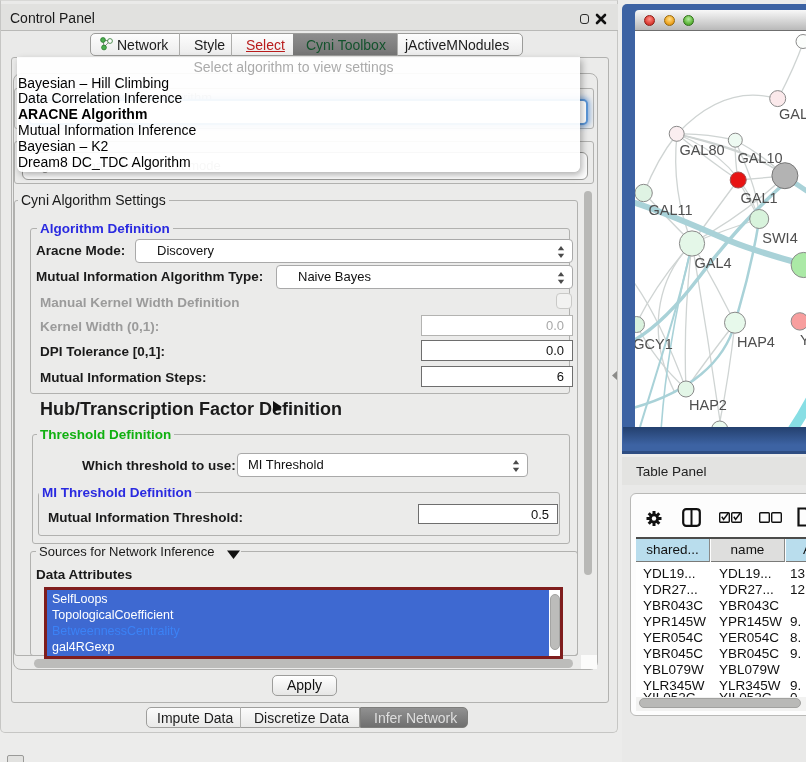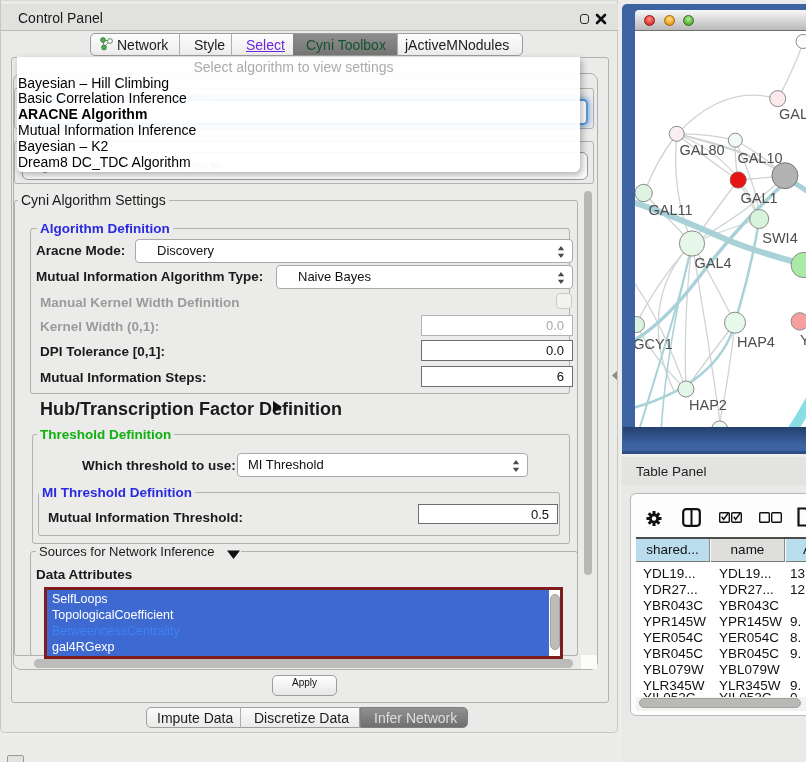--- a/index.html
+++ b/index.html
@@ -17,59 +17,59 @@
 .trow { position:absolute; font-size:13.5px; color:#111; white-space:nowrap; }
 </style>
 </head>
 <body>
 
 <div class="abs" style="left:0;top:0;width:3px;height:5px;background:#9a9a98;"></div>
 
 <div class="abs" style="left:0;top:4;width:618px;height:733px;background:#eaeae9;border:1px solid #c6c6c4;border-top-color:#d8d8d6;border-radius:0 0 5px 5px;"></div>
 
 <div class="abs" style="left:1px;top:4px;width:617px;height:27px;background:#e1e1df;border-bottom:1px solid #b9b9b7;"></div>
-<div class="abs" style="left:10px;top:10px;font-size:14px;color:#1a1a1a;margin-left:8px;">Control Panel</div>
+<div class="abs" style="left:10px;top:10px;font-size:14px;color:#1a1a1a;">Control Panel</div>
 
 <div class="abs" style="left:580px;top:14px;width:9px;height:10px;border:1.6px solid #2b2b2b;border-radius:3px;"></div>
 <svg class="abs" style="left:595px;top:13px;" width="12" height="12" viewBox="0 0 12 12">
     <path d="M2 2 L10 10 M10 2 L2 10" stroke="#111" stroke-width="2.6" stroke-linecap="round"></path>
   </svg>
 
 <div class="abs" style="left:90px;top:33px;width:433px;height:23px;border:1px solid #9c9c9a;border-radius:5px;background:linear-gradient(#fdfdfd,#ececec);"></div>
 <div class="abs" style="left:179px;top:33px;width:1px;height:23px;background:#aeaeac;"></div>
 <div class="abs" style="left:231px;top:33px;width:1px;height:23px;background:#aeaeac;"></div>
 <div class="abs" style="left:293px;top:33px;width:104px;height:23px;background:linear-gradient(#8d8d8d,#757575);border-top:1px solid #9c9c9a;border-bottom:1px solid #9c9c9a;"></div>
 <div class="abs" style="left:397px;top:33px;width:1px;height:23px;background:#aeaeac;"></div>
 <svg class="abs" style="left:100px;top:37px;" width="13" height="14" viewBox="0 0 13 14">
  <path d="M3 3 L10 4 M3 3 L4 10 M10 4 L4 10" stroke="#8a8a8a" stroke-width="1"></path>
  <circle cx="3" cy="3" r="2.4" fill="#4caf50" stroke="#2c7a2e" stroke-width="0.8"></circle>
  <circle cx="10" cy="4" r="2.4" fill="#ffffff" stroke="#2c7a2e" stroke-width="0.8"></circle>
  <circle cx="4" cy="10.5" r="2.4" fill="#4caf50" stroke="#2c7a2e" stroke-width="0.8"></circle>
 </svg>
 <div class="abs" style="left:117px;top:37px;font-size:14px;color:#1c1c1c;">Network</div>
 <div class="abs" style="left:194px;top:37px;font-size:14px;color:#1c1c1c;">Style</div>
-<div class="abs" style="left:246px;top:37px;font-size:14px;color:#6d28d9;text-decoration:underline;">Select</div>
+<div class="abs" style="left:246px;top:37px;font-size:14px;color:#b91c1c;text-decoration:underline;">Select</div>
 <div class="abs" style="left:306px;top:37px;font-size:14px;color:#14532d;">Cyni Toolbox</div>
 <div class="abs" style="left:405px;top:37px;font-size:14px;color:#1c1c1c;">jActiveMNodules</div>
 
 <div class="abs" style="left:11px;top:57px;width:598px;height:646px;border:1px solid #b2b2b0;border-radius:3px;background:#ebebea;"></div>
 
 <div class="abs" style="left:13px;top:73px;width:585px;height:597px;border:1px solid #b0b0ae;border-radius:8px;background:#ebebea;"></div>
 
 <div class="grp" style="left:14px;top:88px;width:580px;height:41px;"></div>
 <div class="abs" style="left:100px;top:90px;font-size:13px;color:#8e8e8c;">Inference Algorithm</div>
 <div class="abs" style="left:28px;top:99px;width:560px;height:26px;background:#fff;border:2px solid #5b95d5;border-radius:5px;box-shadow:0 0 5px 2px rgba(80,140,215,0.6);"></div>
 <div class="grp" style="left:14px;top:141px;width:580px;height:43px;"></div>
 <div class="abs" style="left:22px;top:152px;width:566px;height:28px;background:#fdfdfd;border:1px solid #9a9a98;border-radius:6px;"></div>
 <div class="abs" style="left:30px;top:158px;font-size:13px;color:#8e8e8c;">Algorithm based on default mode</div>
 
 <div class="abs" style="left:17px;top:57px;width:563px;height:115px;background:rgba(255,255,255,0.93);border-radius:0 0 6px 6px;box-shadow:2px 3px 7px rgba(0,0,0,0.3);"></div>
 <div class="abs" style="left:17px;top:59px;width:553px;text-align:center;font-size:14px;color:#ababab;">Select algorithm to view settings</div>
 <div class="item" style="top:74.5px;">Bayesian – Hill Climbing</div>
-<div class="item" style="top:90.3px;">Basic Correlation Inference</div>
+<div class="item" style="top:90.3px;">Data Correlation Inference</div>
 <div class="item" style="top:106.1px;font-weight:bold;">ARACNE Algorithm</div>
 <div class="item" style="top:121.9px;">Mutual Information Inference</div>
 <div class="item" style="top:137.7px;">Bayesian – K2</div>
 <div class="item" style="top:153.5px;">Dream8 DC_TDC Algorithm</div>
 
 <div class="grp" style="left:14px;top:200px;width:564px;height:456px;border-radius:3px;"></div>
 <div class="gt" style="left:18px;top:192px;font-weight:normal;font-size:14px;color:#1a1a1a;">Cyni Algorithm Settings</div>
 
 <div class="grp" style="left:30px;top:228px;width:540px;height:166px;"></div>
 <div class="gt" style="left:37px;top:221px;color:#2a2ae0;text-align:center;">Algorithm Definition</div>
@@ -132,21 +132,21 @@
  <div class="abs" style="left:5px;top:34px;font-size:12.5px;color:#3b82f6;">BetweennessCentrality</div>
  <div class="abs" style="left:5px;top:50px;font-size:12.5px;color:#fff;">gal4RGexp</div>
     <div class="abs" style="left:5px;top:66px;font-size:12.5px;color:#fff;">gal80Rexp</div>
  <div class="abs" style="left:503px;top:4px;width:10px;height:56px;background:#bcbcba;border:1px solid #a4a4a2;border-radius:5px;"></div>
 </div>
 
 <div class="abs" style="left:584px;top:191px;width:8px;height:384px;background:#b8b8b6;border-radius:4px;"></div>
 <div class="abs" style="left:581px;top:655px;width:16px;height:14px;background:#fbfbfa;"></div>
 <div class="abs" style="left:34px;top:659px;width:539px;height:9px;background:#bcbcba;border-radius:4.5px;"></div>
 
-<div class="abs" style="left:272px;top:675px;width:65px;height:21px;background:linear-gradient(#ffffff,#e6e6e5);border:1px solid #9d9d9b;border-radius:5px;text-align:center;font-size:10px;color:#111;padding-top:1px;">Apply</div>
+<div class="abs" style="left:272px;top:675px;width:65px;height:21px;background:linear-gradient(#ffffff,#e6e6e5);border:1px solid #9d9d9b;border-radius:5px;text-align:center;font-size:14px;color:#111;padding-top:1px;">Apply</div>
 
 <div class="abs" style="left:146px;top:707px;width:214px;height:21px;background:linear-gradient(#fbfbfb,#e9e9e8);border:1px solid #9e9e9c;border-radius:5px 0 0 5px;"></div>
 <div class="abs" style="left:240px;top:707px;width:1px;height:21px;background:#aeaeac;"></div>
 <div class="abs" style="left:360px;top:707px;width:108px;height:21px;background:linear-gradient(#919191,#6f6f6f);border:1px solid #7e7e7c;border-radius:0 5px 5px 0;"></div>
 <div class="abs" style="left:157px;top:710px;font-size:14px;color:#1c1c1c;">Impute Data</div>
 <div class="abs" style="left:254px;top:710px;font-size:14px;color:#1c1c1c;">Discretize Data</div>
 <div class="abs" style="left:374px;top:710px;font-size:14px;color:#dedede;">Infer Network</div>
 
 <div class="abs" style="left:7px;top:755px;width:17px;height:10px;background:#e2e2e0;border:1px solid #9a9a98;border-radius:2px;"></div>
 

